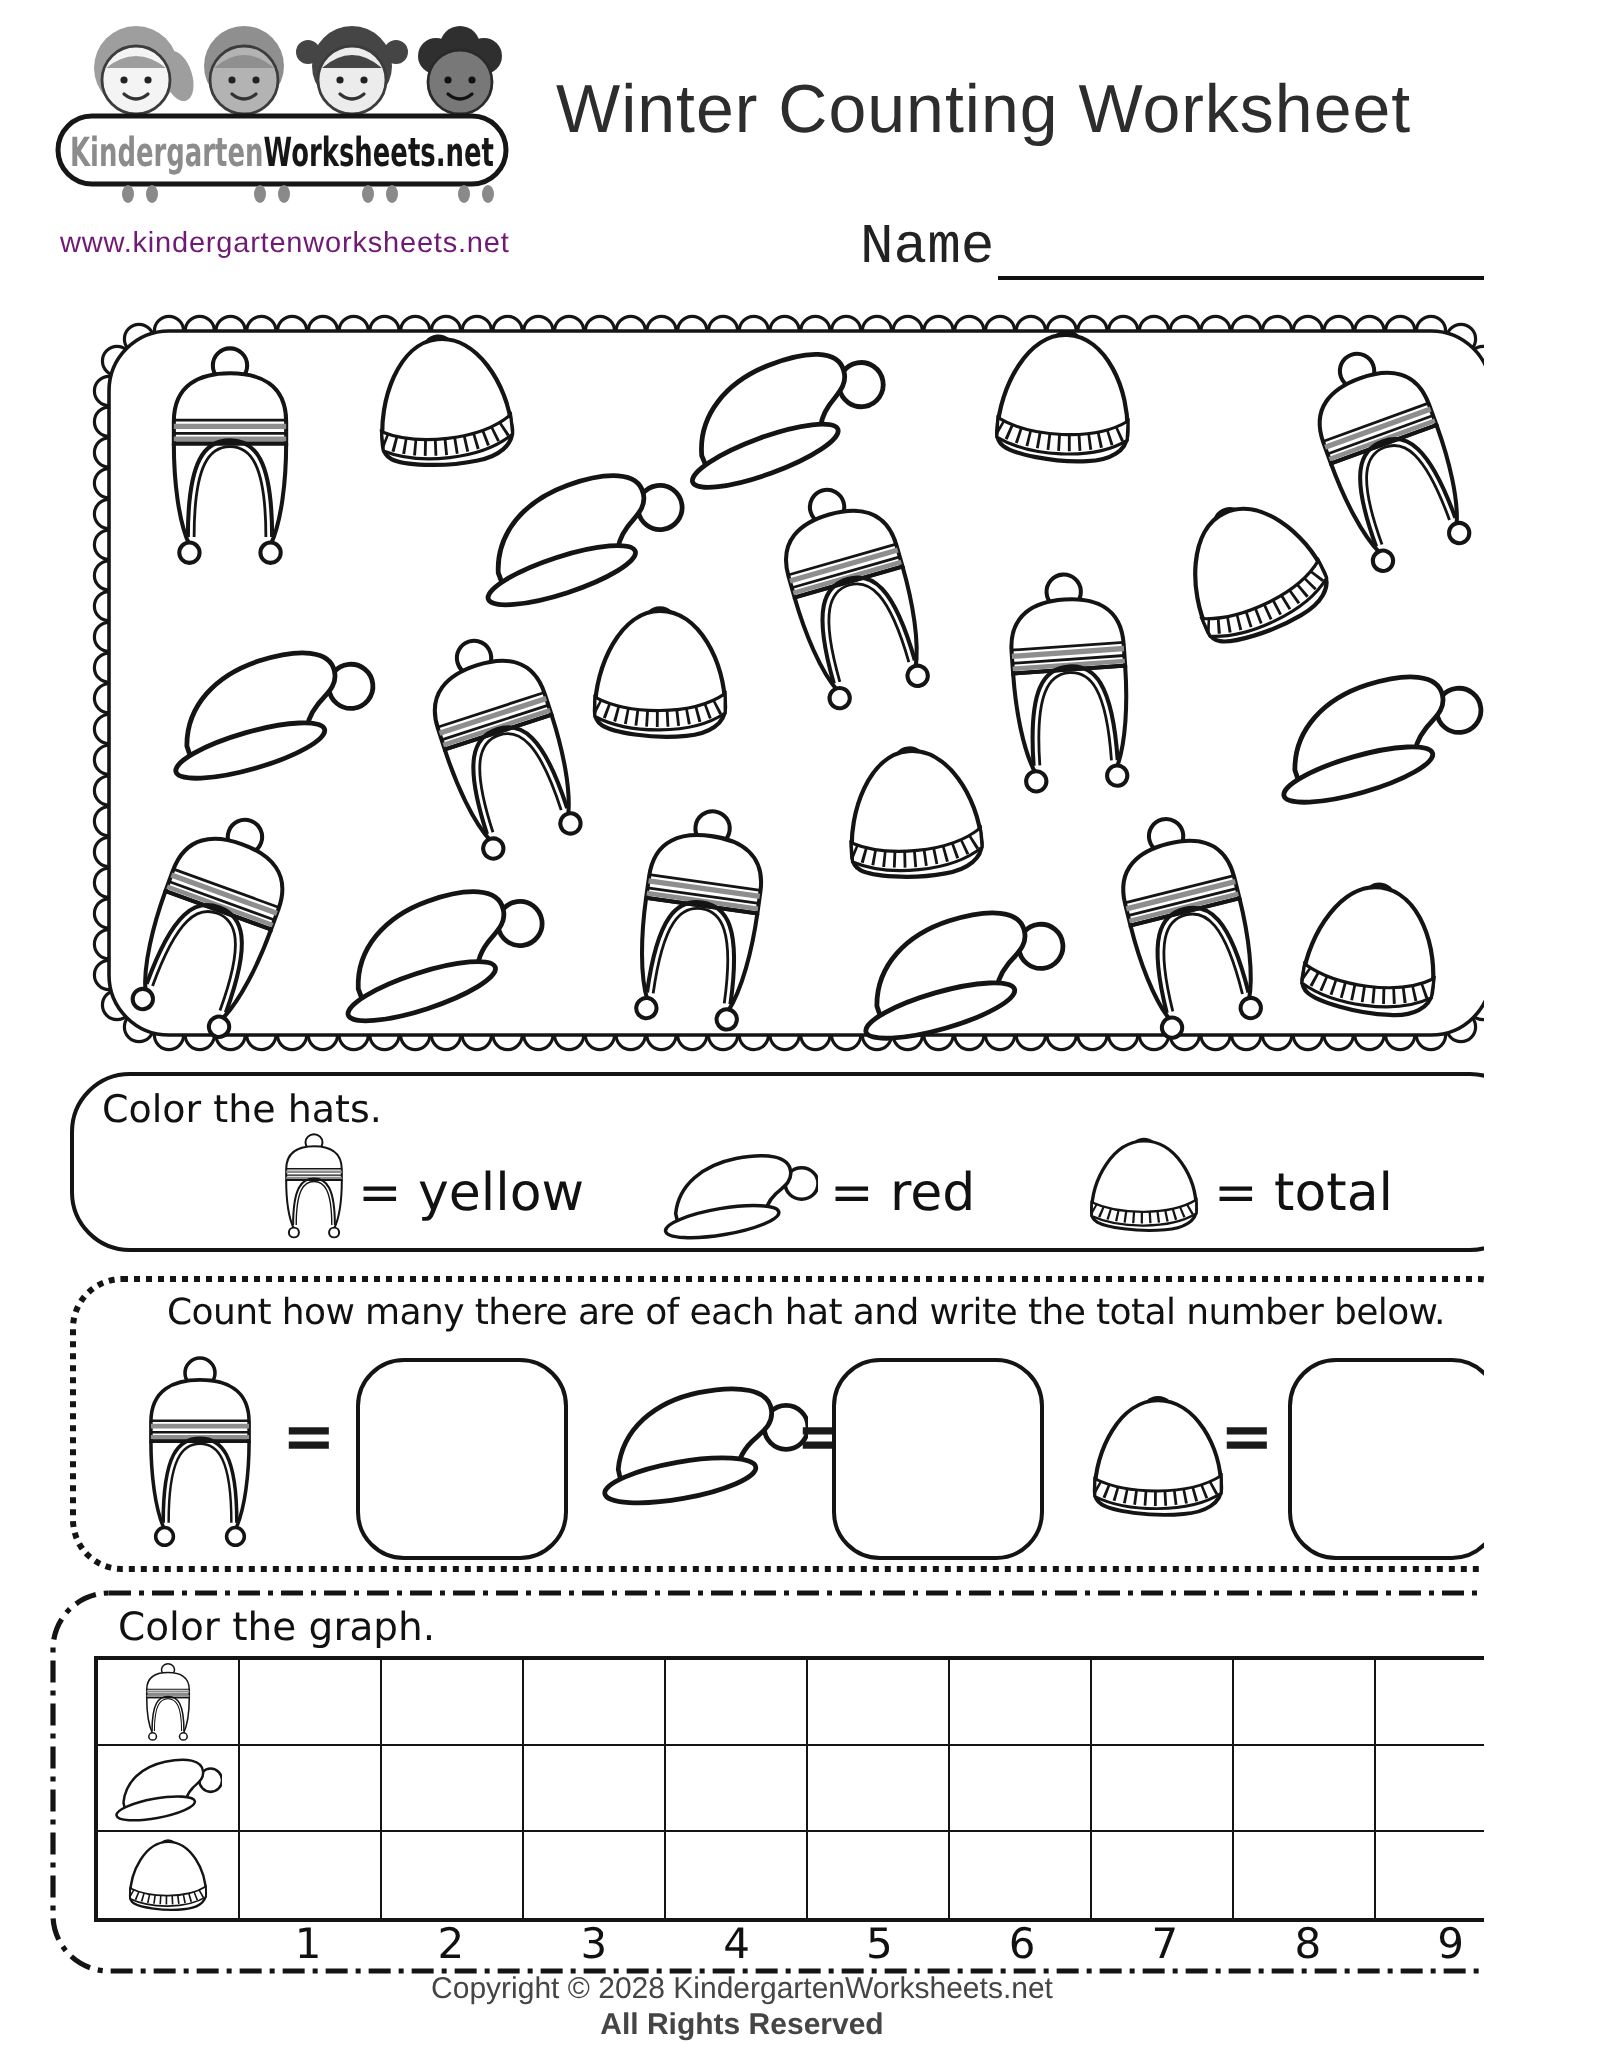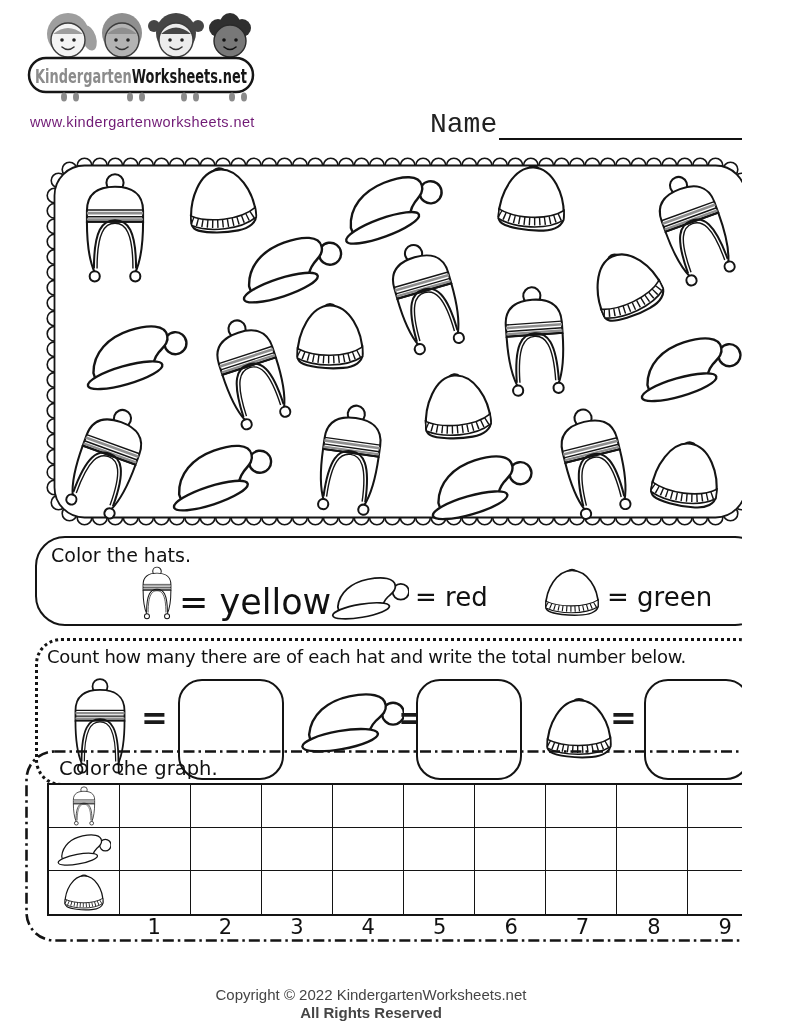--- a/index.html
+++ b/index.html
@@ -16,32 +16,32 @@
   
   .hats-svg{position:absolute;left:38px;top:156px;}
   .sc{fill:#fff;stroke:#151515;stroke-width:1.6;}
   .inner-rect{fill:#fff;stroke:#151515;stroke-width:1.8;}
   
   .comic{font-family:"DejaVu Sans",sans-serif;color:#111;}
   
   .color-key{position:absolute;left:35px;top:536px;width:730px;height:90px;border:2px solid #141414;border-radius:30px;box-sizing:border-box;}
   .ck-head{position:absolute;left:14px;top:6px;font-size:19px;}
   .ck-ico1{position:absolute;left:103px;top:28px;}
-  .ck-lab1{position:absolute;left:142px;top:44px;font-size:35px;white-space:nowrap;}
+  .ck-lab1{position:absolute;left:142px;top:44px;font-size:26px;white-space:nowrap;}
   .ck-ico2{position:absolute;left:294px;top:36px;}
   .ck-lab2{position:absolute;left:378px;top:44px;font-size:26px;white-space:nowrap;}
   .ck-ico3{position:absolute;left:506px;top:30px;}
   .ck-lab3{position:absolute;left:570px;top:44px;font-size:26px;white-space:nowrap;}
   
   .count-sec{position:absolute;left:35px;top:638px;width:730px;height:148px;border:3px dotted #141414;border-radius:26px;box-sizing:border-box;}
-  .cs-instr{position:absolute;left:9px;top:5px;width:712px;font-size:18px;letter-spacing:-.3px;white-space:nowrap;}
+  .cs-instr{position:absolute;left:9px;top:5px;width:712px;font-size:18px;letter-spacing:-.3px;white-space:nowrap;text-align:center;}
   .ans-box{position:absolute;width:106px;height:101px;border:2.5px solid #141414;border-radius:24px;box-sizing:border-box;background:#fff;}
   .eq{position:absolute;font-size:32px;font-weight:700;font-family:"DejaVu Sans",sans-serif;}
   
-  .graph-sec{position:absolute;left:25px;top:750px;width:750px;height:192px;box-sizing:border-box;}
+  .graph-sec{position:absolute;left:25px;top:795px;width:750px;height:192px;box-sizing:border-box;}
   .gs-border{position:absolute;left:0;top:0;}
   .gs-head{position:absolute;left:34px;top:7px;font-size:19.5px;}
   .graph-grid{position:absolute;left:22px;top:33px;width:714px;height:133px;display:grid;
               grid-template-columns:repeat(10,1fr);grid-template-rows:repeat(3,1fr);
               border:2px solid #141414;box-sizing:border-box;background:#fff;}
   .gcell{border-right:1.5px solid #141414;border-bottom:1.5px solid #141414;display:flex;align-items:center;justify-content:center;}
   .gcell.lc{border-right:none;}
   .gcell.lr{border-bottom:none;}
   .num-row{position:absolute;left:22px;top:165px;width:714px;display:grid;grid-template-columns:repeat(10,1fr);}
   .num-row span{text-align:center;font-size:21px;font-family:"DejaVu Sans",sans-serif;color:#111;}
@@ -137,20 +137,21 @@
       <ellipse cx="104" cy="87" rx="3" ry="4.5"></ellipse>
         <ellipse cx="116" cy="87" rx="3" ry="4.5"></ellipse>
       <ellipse cx="158" cy="87" rx="3" ry="4.5"></ellipse>
         <ellipse cx="170" cy="87" rx="3" ry="4.5"></ellipse>
       <ellipse cx="206" cy="87" rx="3" ry="4.5"></ellipse>
         <ellipse cx="218" cy="87" rx="3" ry="4.5"></ellipse>
     </g>
   </svg>
   <div class="site-url">www.kindergartenworksheets.net</div>
 
+  <div class="title">Winter Counting Worksheet</div>
 
   <div class="name-row">
     <span class="nm">Name</span>
     <span class="name-line"></span>
   </div>
 
   <svg class="hats-svg" width="724" height="372" viewBox="0 0 724 372">
     <g id="scallop-ring">
         <circle cx="46.5" cy="9.5" r="7.3" class="sc"></circle>
         <circle cx="46.5" cy="361.5" r="7.3" class="sc"></circle>
@@ -316,21 +317,21 @@
         <use href="#trapper-hat" xlink:href="#trapper-hat"></use>
       </svg>
     <div class="ck-lab1 comic">= yellow</div>
     <svg class="ck-ico2" width="78" height="46" viewBox="-56 -34 114 70" preserveAspectRatio="none">
         <use href="#santa-hat" xlink:href="#santa-hat"></use>
       </svg>
     <div class="ck-lab2 comic">= red</div>
     <svg class="ck-ico3" width="58" height="50" viewBox="-41 -41 82 80" preserveAspectRatio="none">
         <use href="#knit-beanie" xlink:href="#knit-beanie"></use>
       </svg>
-    <div class="ck-lab3 comic">= green</div>
+    <div class="ck-lab3 comic">= total</div>
   </div>
 
   <div class="count-sec">
     <div class="cs-instr comic">Count how many there are of each hat and write the total number below.</div>
 
     <svg class="abs" style="left:32px;top:36px;" width="60" height="98" viewBox="-44 -72 88 144" preserveAspectRatio="none">
         <use href="#trapper-hat" xlink:href="#trapper-hat"></use>
       </svg>
     <span class="eq" style="left:103px;top:58px;">=</span>
     <div class="ans-box" style="left:140px;top:38px;"></div>
@@ -409,16 +410,16 @@
       <span>3</span>
       <span>4</span>
       <span>5</span>
       <span>6</span>
       <span>7</span>
       <span>8</span>
       <span>9</span>
     </div>
   </div>
 
-  <div class="foot1">Copyright © 2022 KindergartenWorksheets.net</div>
+  <div class="foot1">Copyright © 2028 KindergartenWorksheets.net</div>
   <div class="foot2">All Rights Reserved</div>
 
 </div>
 
 </body></html>

